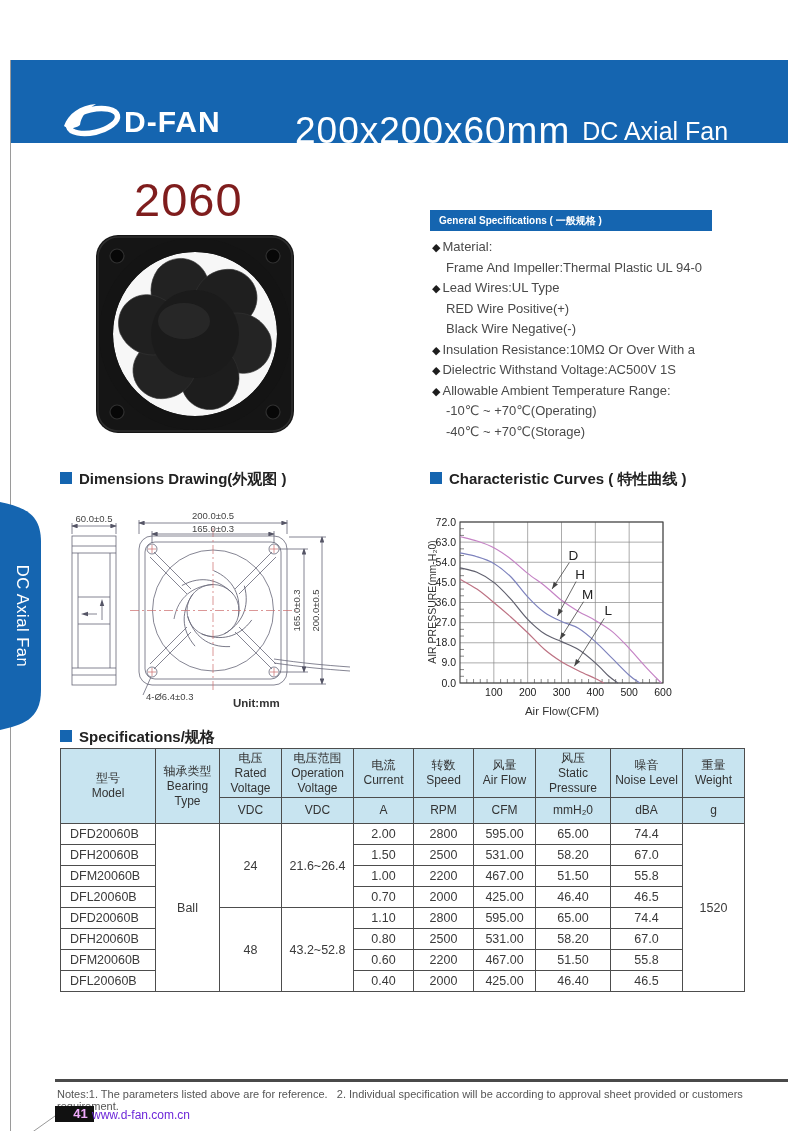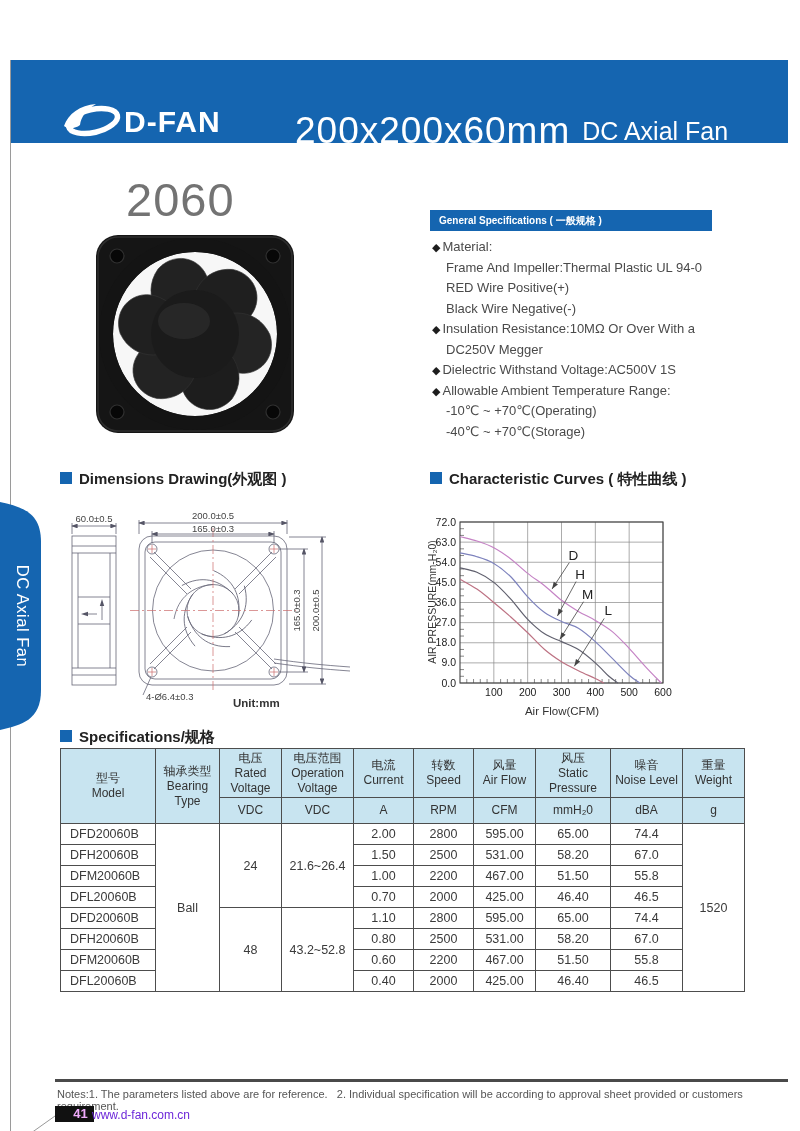--- a/index.html
+++ b/index.html
@@ -8,21 +8,21 @@
   .abs{position:absolute;}
   .page-frame{left:10px;top:22px;width:786px;height:1086px;
               border-left:1px solid #9a9a9a;border-right:1px solid #9a9a9a;border-bottom:1px solid #9a9a9a;
               pointer-events:none;}
   
   .header-bar{left:10px;top:22px;width:787px;height:83px;background:#1565b0;}
   .header-title{left:285px;top:50px;display:flex;align-items:center;color:#fff;white-space:nowrap;}
   .header-title .big{font-size:37px;font-weight:400;letter-spacing:1px;}
   .header-title .small{font-size:25px;margin-left:12px;font-weight:400;}
   
-  .model-number{left:126px;top:134px;font-size:47px;color:#737373;font-weight:500;letter-spacing:1px;}
+  .model-number{left:134px;top:134px;font-size:47px;color:#7f1d1d;font-weight:500;letter-spacing:1px;}
   
   .gs-bar{left:430px;top:172px;width:282px;height:21px;background:#1565b0;color:#fff;
           font-size:10px;font-weight:700;line-height:21px;padding-left:9px;box-sizing:border-box;}
   .gs-list{left:432px;top:199px;width:320px;font-size:13px;color:#4a4a4a;}
   .gs-line{line-height:20.5px;padding-left:14px;white-space:nowrap;}
   .gs-line.b{padding-left:0;}
   .gs-line .diamond{color:#1d1d1d;font-size:11px;margin-right:2px;}
   
   .sec-title{font-size:15px;font-weight:600;color:#222;white-space:nowrap;}
   .sec-title .sq{display:inline-block;width:12px;height:12px;background:#1565b0;margin-right:7px;}
@@ -88,24 +88,24 @@
         <circle cx="181" cy="25" r="7"></circle>
       <circle cx="25" cy="181" r="7"></circle>
         <circle cx="181" cy="181" r="7"></circle>
     </g>
   </svg>
 
   <div class="abs gs-bar">General Specifications ( 一般规格 )</div>
   <div class="abs gs-list" id="gs-list">
       <div class="gs-line b"><span class="diamond">◆</span>Material:</div>
       <div class="gs-line">Frame And Impeller:Thermal Plastic UL 94-0</div>
+      <div class="gs-line b"><span class="diamond">◆</span>Lead Wires:UL Type</div>
       <div class="gs-line">RED Wire Positive(+)</div>
       <div class="gs-line">Black Wire Negative(-)</div>
       <div class="gs-line b"><span class="diamond">◆</span>Insulation Resistance:10MΩ Or Over With a</div>
-      <div class="gs-line">DC250V Megger</div>
       <div class="gs-line b"><span class="diamond">◆</span>Dielectric Withstand Voltage:AC500V 1S</div>
       <div class="gs-line b"><span class="diamond">◆</span>Allowable Ambient Temperature Range:</div>
       <div class="gs-line">-10℃ ~ +70℃(Operating)</div>
       <div class="gs-line">-40℃ ~ +70℃(Storage)</div>
     </div>
 
   <div class="abs sec-title" style="left:60px;top:432px">
     <span class="sq"></span><span>Dimensions Drawing(外观图 )</span>
   </div>
   <div class="abs sec-title" style="left:430px;top:432px">

